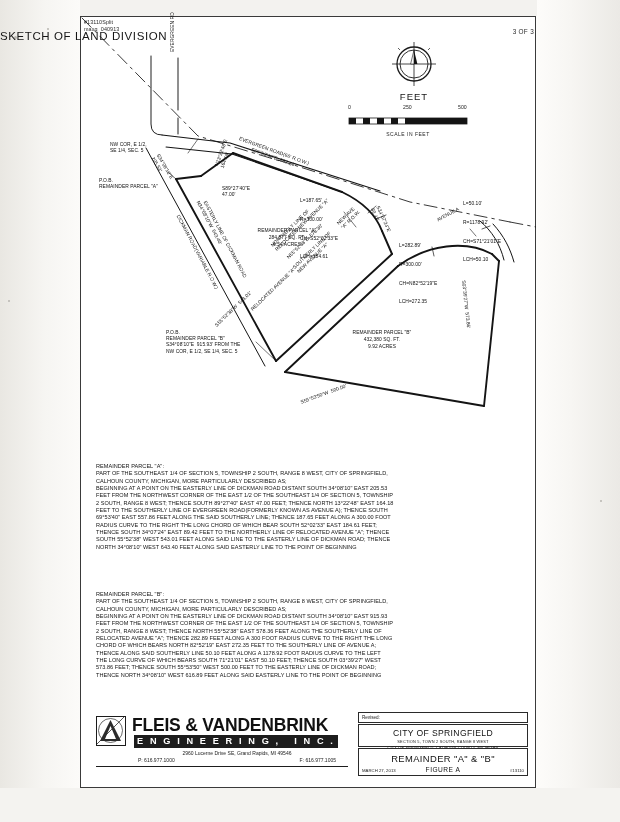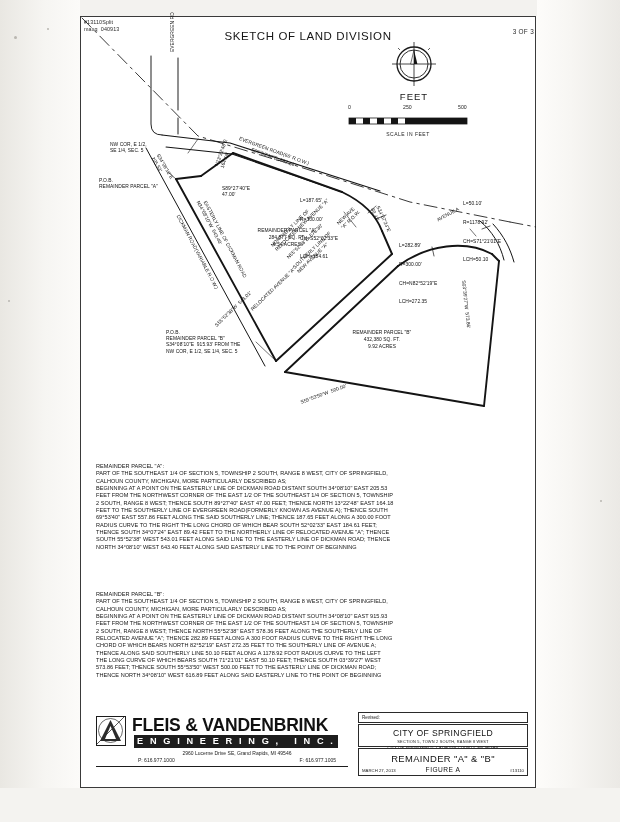--- a/index.html
+++ b/index.html
@@ -49,21 +49,21 @@
   .speck { position: absolute; background: #b9b6b0; border-radius: 50%; }
 
   
   #job-id {
     position: absolute; left: 84px; top: 19px;
     font-size: 5.4px; line-height: 7px; letter-spacing: .1px;
     color: #2a2a2a; white-space: pre;
   }
   #sheet-title {
     position: absolute; left: 0; top: 30px; width: 616px;
-    text-align: center; font-size: 11.5px; letter-spacing: .6px;
+    font-size: 11.5px; letter-spacing: .6px;
     color: #151515;
   }
   #sheet-no {
     position: absolute; right: 86px; top: 28px;
     font-size: 6.4px; letter-spacing: .3px; color: #2a2a2a;
   }
 
   
   #north-block {
     position: absolute; left: 376px; top: 42px;

